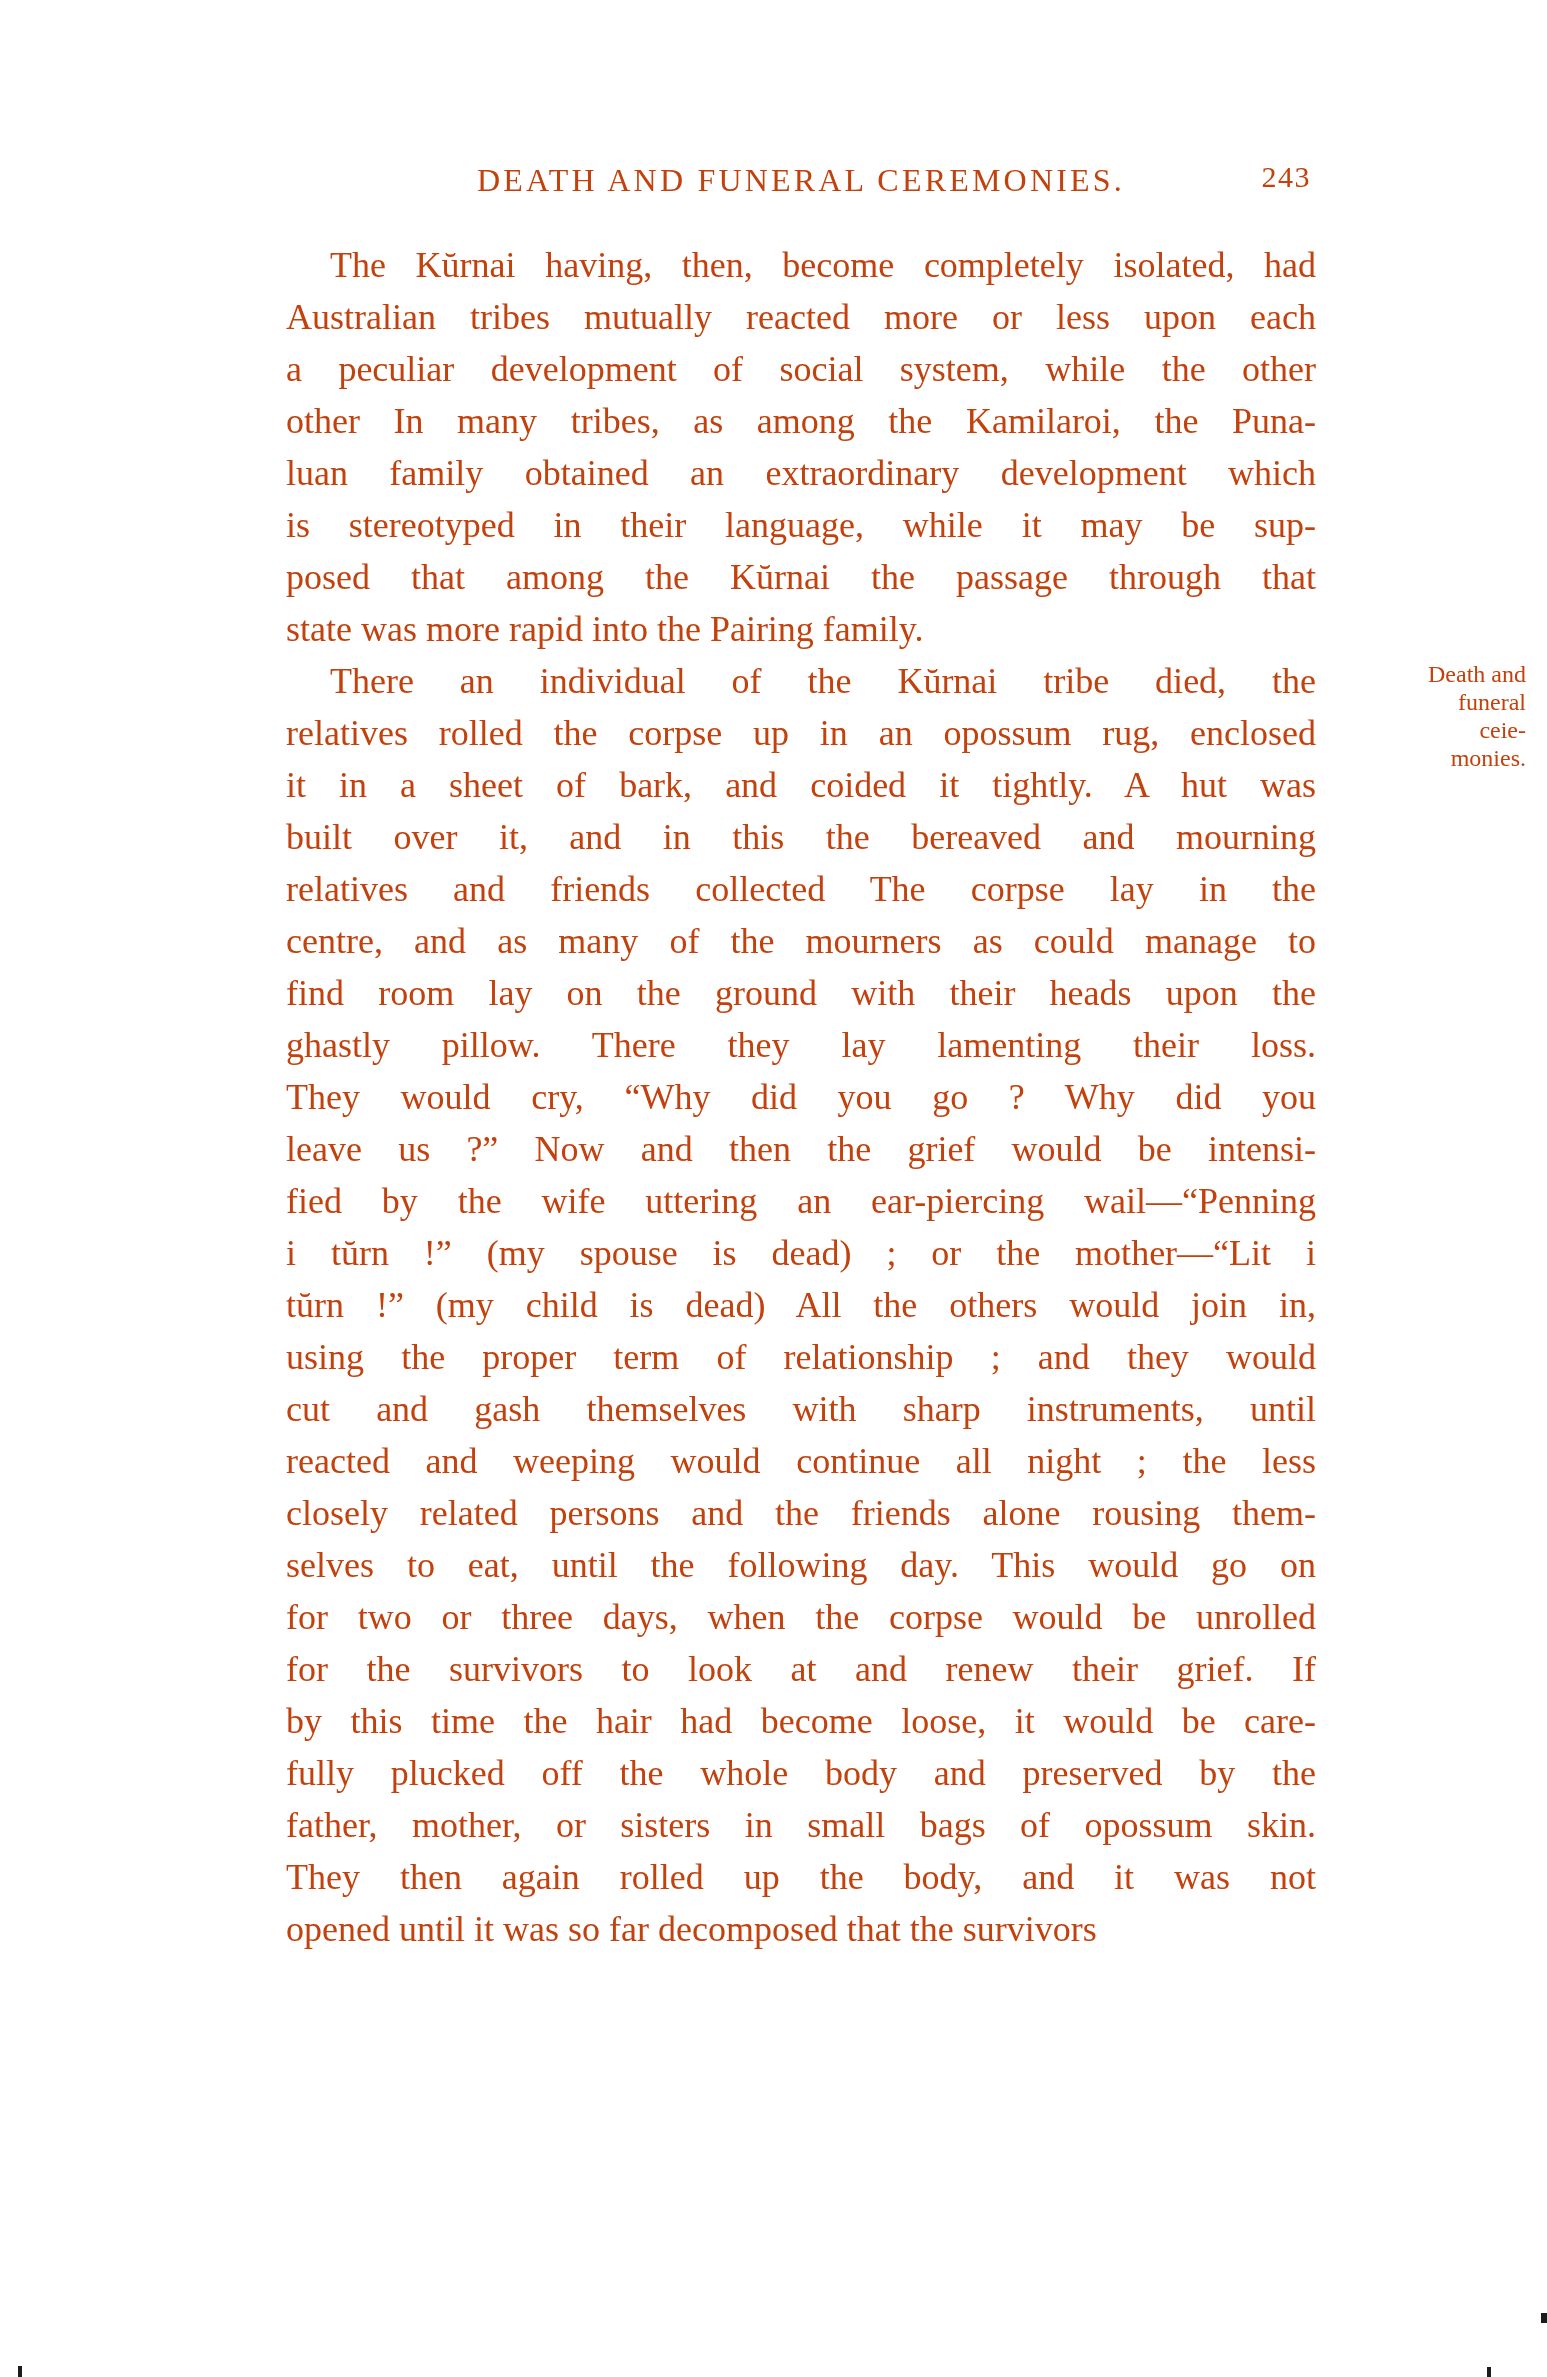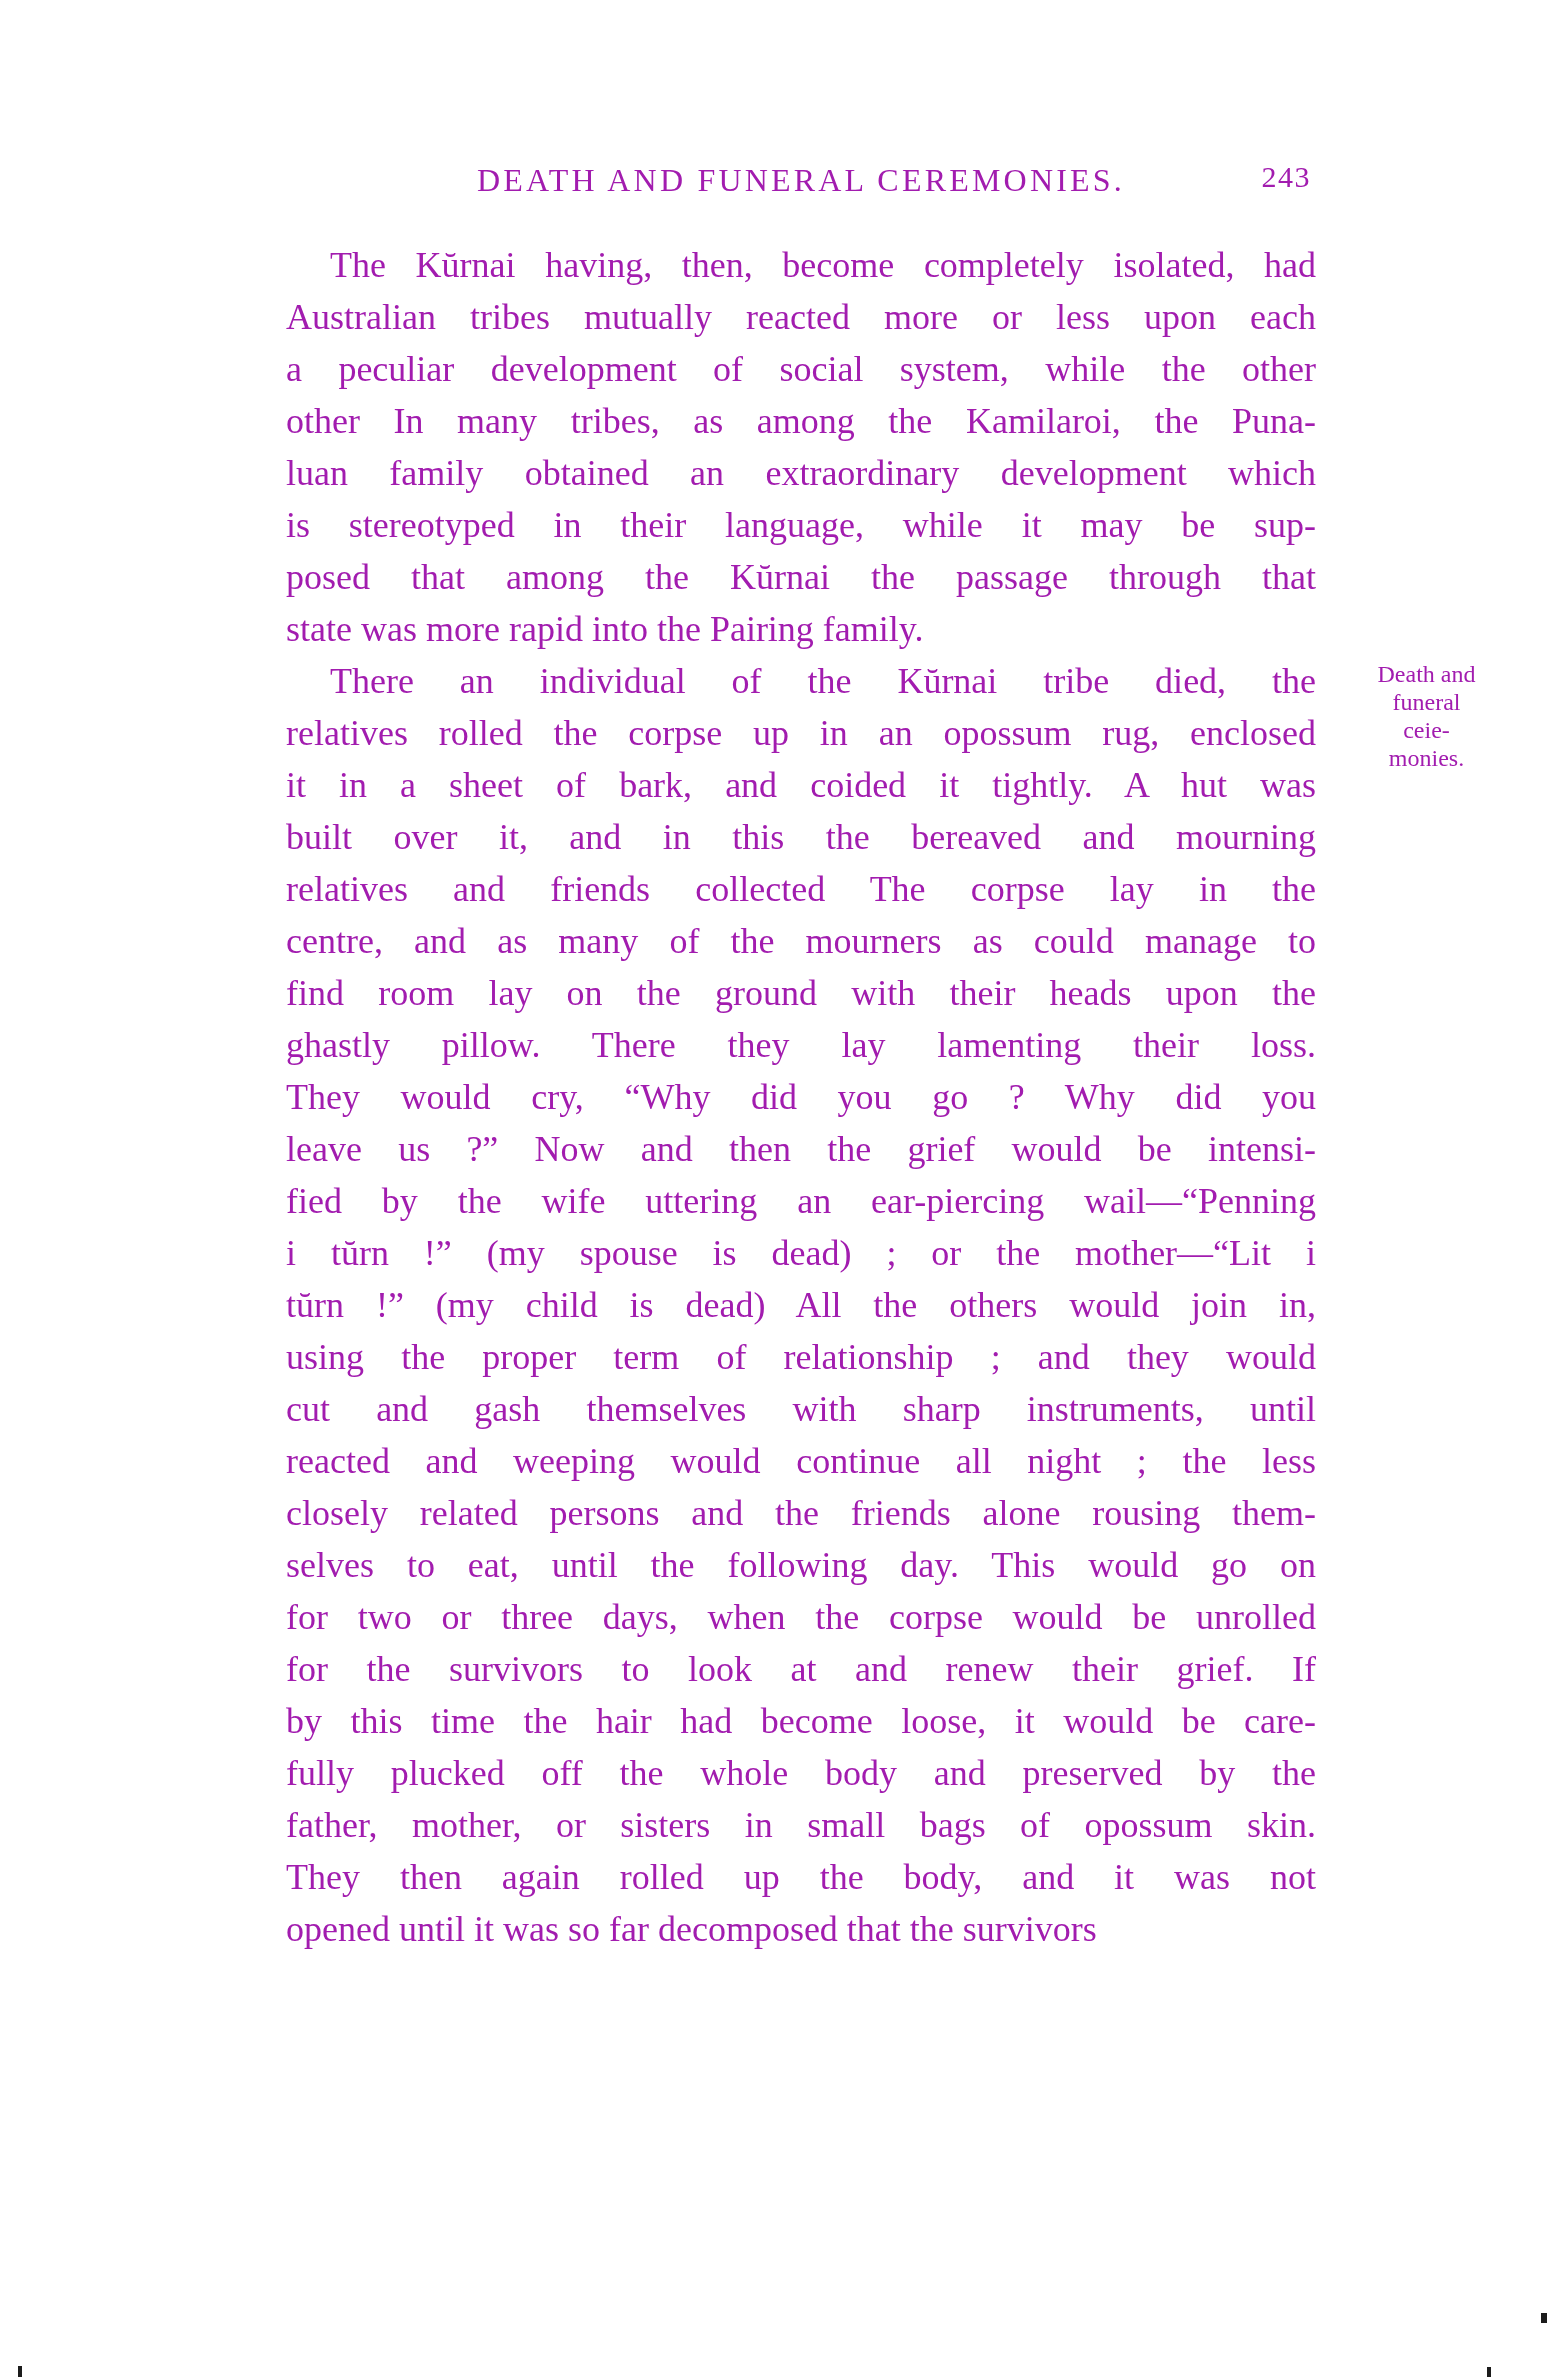--- a/index.html
+++ b/index.html
@@ -1,21 +1,21 @@
 <!DOCTYPE html>
 <html style="font-size:12.7px"><head>
 <meta charset="utf-8">
 <style>
   html,body{margin:0;padding:0;background:#ffffff;}
   .page{
     position:relative;
     width:1548px;height:2377px;
     background:#ffffff;
     font-family:"Liberation Serif", serif;
-    color:#a21caf;
+    color:#c2410c;
     overflow:hidden;
   }
   .header{
     position:absolute;left:286px;top:162px;width:1030px;height:44px;
   }
   .running-title{
     position:absolute;left:50%;top:0;transform:translateX(-50%);
     font-size:32px;letter-spacing:3.2px;white-space:nowrap;
   }
   .page-number{
@@ -33,21 +33,21 @@
     text-align:center;
     text-align-last:left;
   }
   .para .tline.indent{
     text-indent:44px;
   }
   .margin-note{
     position:absolute;left:1327px;top:660px;width:199px;
     font-size:24px;line-height:28px;
   }
-  .margin-note .tline{text-align:center;}
+  .margin-note .tline{text-align:right;}
   .speck{position:absolute;background:#1c1c1c;}
 </style>
 </head>
 <body>
 
 <div class="page">
 
   <div class="header">
     <span class="running-title">DEATH AND FUNERAL CEREMONIES.</span>
     <span class="page-number">243</span>

